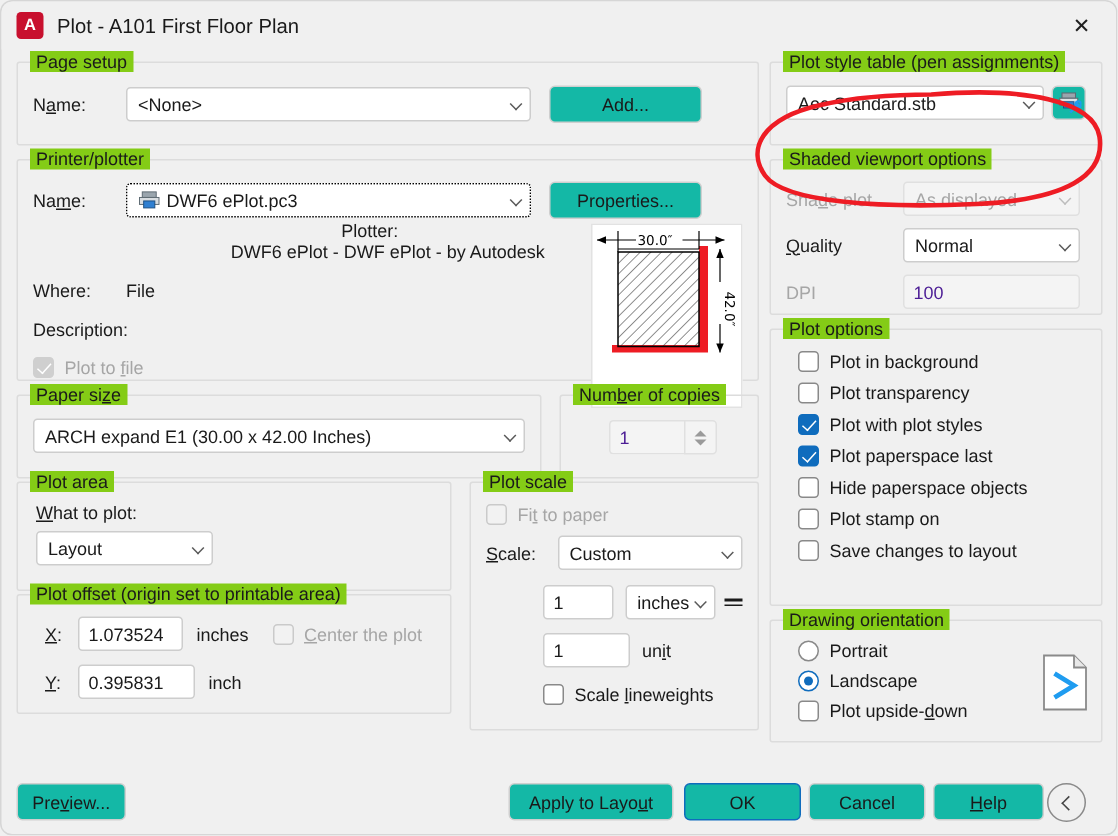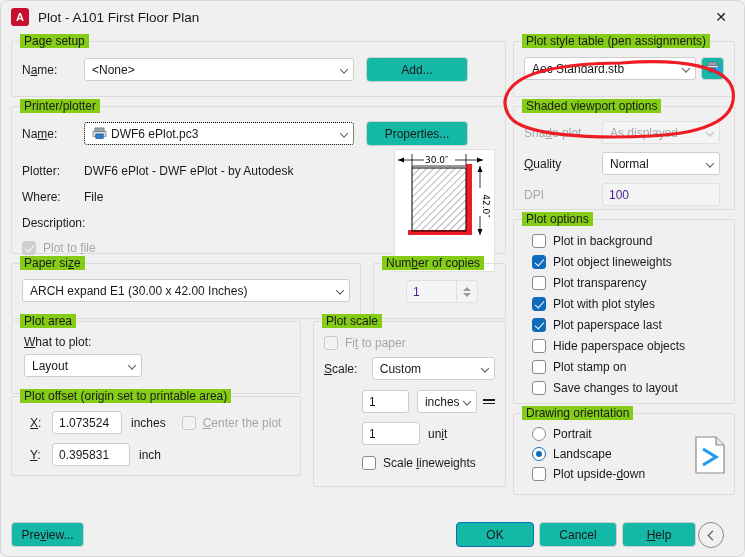--- a/index.html
+++ b/index.html
@@ -220,21 +220,21 @@
               <rect x="4" y="7.5" width="8" height="5" fill="#2f7fd1" stroke="#1c4f82" stroke-width="0.7"></rect>
             </svg>
             <span>DWF6 ePlot.pc3</span>
             <span class="chev"></span>
           </div>
           <div class="btn" style="width:102px; margin-left:12px;">
             <span>Properties...</span>
           </div>
         </div>
 
-        <div class="row" style="margin-top:18px;">
+        <div class="row" style="margin-top:1px;flex-direction:column;">
           <div class="lbl" style="width:62px;">Plotter:</div>
           <div class="lbl">DWF6 ePlot - DWF ePlot - by Autodesk</div>
         </div>
 
         <div class="row" style="margin-top:12px;">
           <div class="lbl" style="width:62px;">Where:</div>
           <div class="lbl">File</div>
         </div>
 
         <div class="row" style="margin-top:12px;">
@@ -433,24 +433,20 @@
       </div>
 
       <div class="group" style="height:185px;">
         <div class="legend">Plot options</div>
         <div id="plot-options-list" style="margin-top:2px; margin-left:8px;">
             <div class="chk">
               <span class="box"></span>
               <span class="lbl">Plot in background</span>
             </div>
             <div class="chk">
-              <span class="box on"></span>
-              <span class="lbl">Plot object lineweights</span>
-            </div>
-            <div class="chk">
               <span class="box"></span>
               <span class="lbl">Plot transparency</span>
             </div>
             <div class="chk">
               <span class="box on"></span>
               <span class="lbl">Plot with plot styles</span>
             </div>
             <div class="chk">
               <span class="box on"></span>
               <span class="lbl">Plot paperspace last</span>
@@ -498,20 +494,23 @@
 
     <svg id="annot" viewBox="0 0 236 82">
       <path d="M120,4 C182,-1 228,8 232,32 C236,58 210,74 150,77 C86,80 22,76 9,58
                C-3,41 6,20 46,11 C68,6 96,4 120,4" fill="none" stroke="#ee1c24" stroke-width="3.1" stroke-linecap="round"></path>
     </svg>
 
     <div style="position:absolute; left:0; bottom:0; width:745px; height:44px;">
       <div class="btn" style="position:absolute; left:10px; top:8px; width:73px;">
         <span>Pre<u>v</u>iew...</span>
       </div>
+      <div class="btn" style="position:absolute; left:338px; top:8px; width:110px;">
+        <span>Apply to Layo<u>u</u>t</span>
+      </div>
       <div class="btn primary" style="position:absolute; left:455px; top:8px; width:78px;">
         <span>OK</span>
       </div>
       <div class="btn" style="position:absolute; left:538px; top:8px; width:78px;">
         <span>Cancel</span>
       </div>
       <div class="btn" style="position:absolute; left:621px; top:8px; width:74px;">
         <span><u>H</u>elp</span>
       </div>
       <div style="position:absolute; left:697px; top:8px; width:26px; height:26px; border:1.4px solid #8a8a8a;

